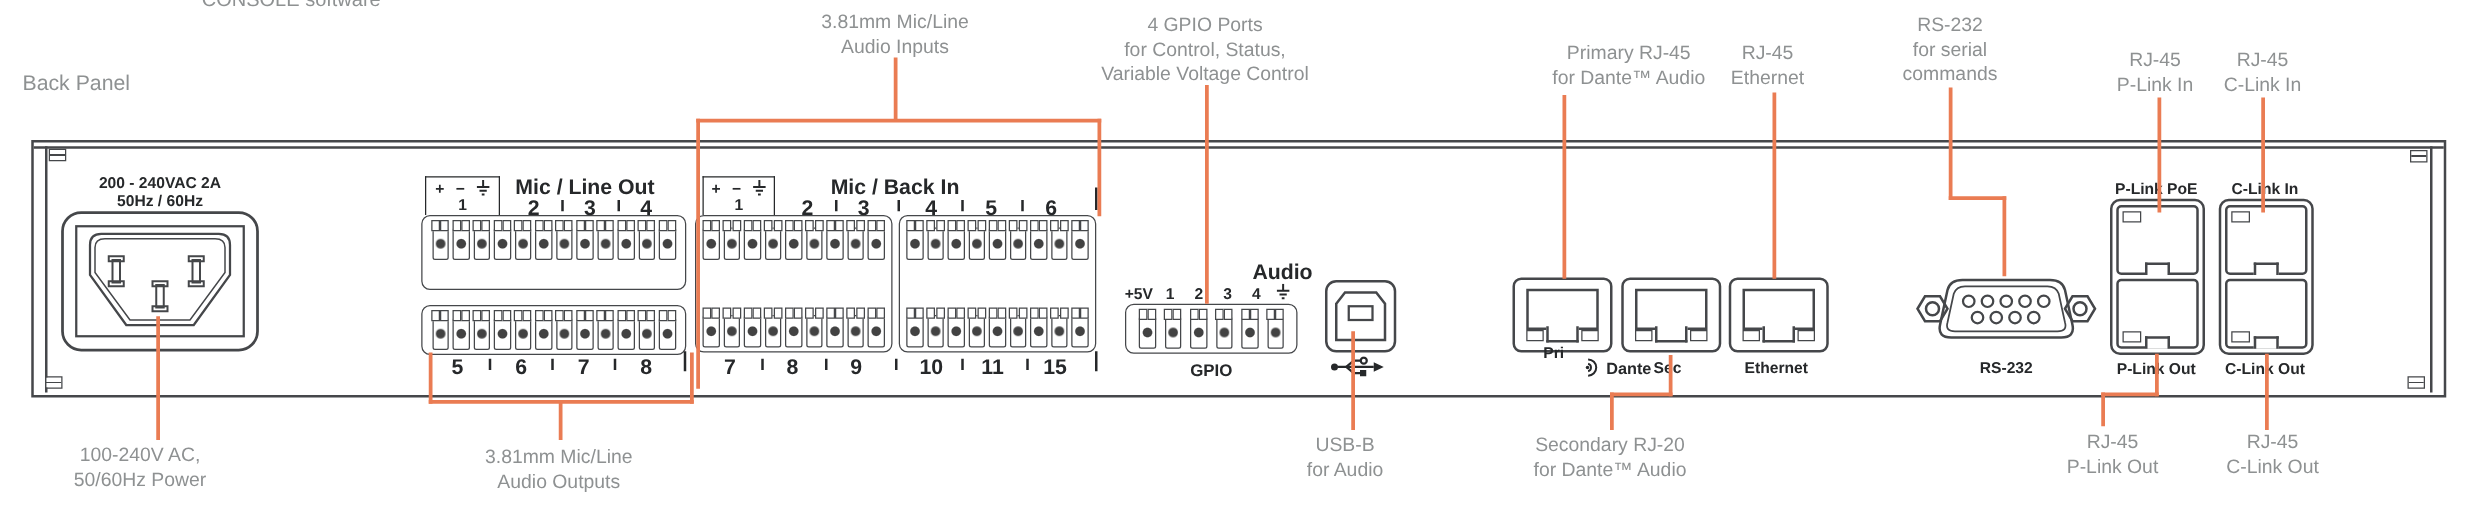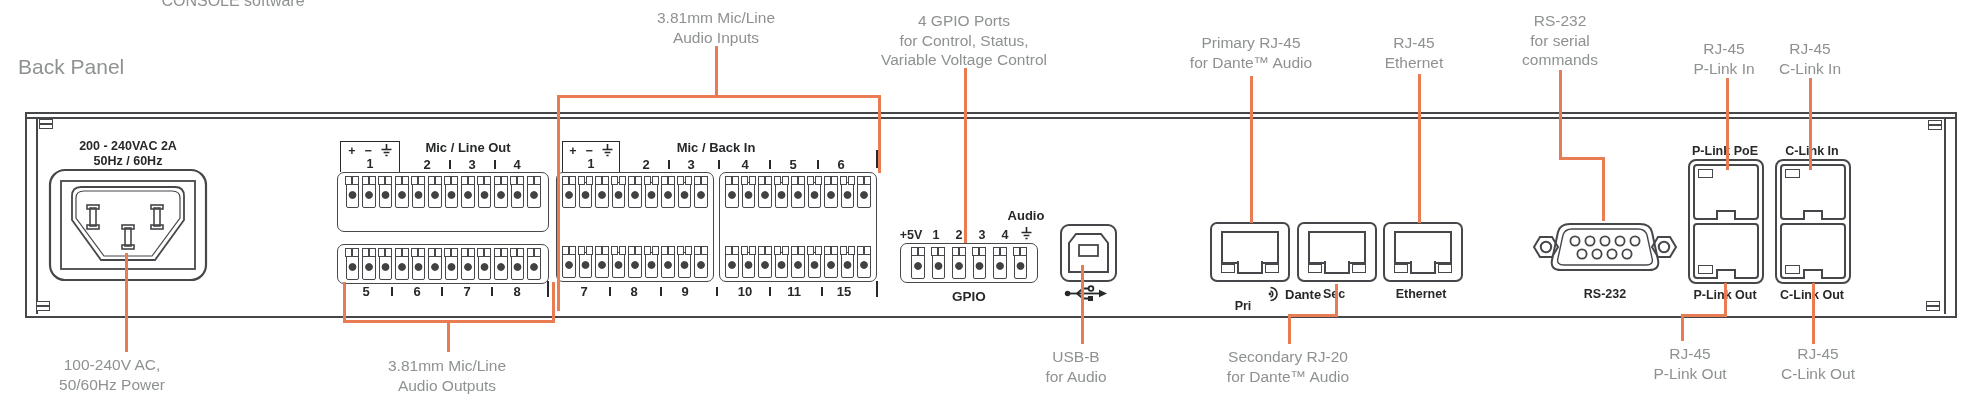--- a/index.html
+++ b/index.html
@@ -16,21 +16,21 @@
   .oh{ position:absolute; height:3px; background:var(--accent); z-index:5; }
 
   .panel{ position:absolute; left:25px; top:112px; width:1932px; height:206px;
           border:2px solid var(--ink); background:#fff; }
   .edge-t{ position:absolute; left:0; right:0; top:3px; height:2px; background:var(--ink); }
   .edge-l{ position:absolute; top:3px; bottom:2px; left:9px; width:2px; background:var(--ink); }
   .edge-r{ position:absolute; top:3px; bottom:2px; right:9px; width:2px; background:var(--ink); }
   .mtab{ position:absolute; width:14px; height:10px; border:1.6px solid var(--ink);
          background:linear-gradient(#fff 42%,var(--ink) 42%,var(--ink) 58%,#fff 58%); }
 
-  .bl{ position:absolute; transform:translateX(-50%); font-weight:bold; font-size:13px;
+  .bl{ position:absolute; transform:translateX(-50%); font-weight:bold; font-size:17px;
        color:var(--ink2); white-space:nowrap; z-index:2; }
   .bl.sm{ font-size:12.5px; }
   .tk{ position:absolute; width:2px; height:9px; background:var(--ink2); }
   .sd{ position:absolute; width:2.2px; background:var(--ink2); }
 
   .tblock{ position:absolute; border:1.8px solid var(--ink); border-radius:7px; background:#fff; }
   .trow{ display:flex; gap:3px; justify-content:center; padding-top:9px; }
   .tall{ display:flex; flex-direction:column; justify-content:space-between; padding-bottom:3px; }
   .term{ width:13.5px; height:26px; border:1.4px solid var(--ink); border-radius:2px;
          position:relative; background-color:#fff;
@@ -70,34 +70,34 @@
 
   svg{ display:block; }
   .abs{ position:absolute; }
 </style>
 </head>
 <body>
 
 <div class="glabel" style="left:233px; top:-9px; font-size:16px;">
   <div>CONSOLE software</div>
 </div>
-<div class="glabel left" style="left:18px; top:57px; font-size:21px;">
+<div class="glabel left" style="left:18px; top:57px; font-size:17px;">
   <div>Back Panel</div>
 </div>
 
 <div class="glabel" style="left:716px; top:8px;">
   <div>3.81mm Mic/Line</div>
   <div>Audio Inputs</div>
 </div>
 <div class="glabel" style="left:964px; top:11px;">
   <div>4 GPIO Ports</div>
   <div>for Control, Status,</div>
   <div>Variable Voltage Control</div>
 </div>
-<div class="glabel" style="left:1251px; top:33px;text-align:center;">
+<div class="glabel" style="left:1303px; top:33px;text-align:center;">
   <div>Primary RJ-45</div>
   <div>for Dante™ Audio</div>
 </div>
 <div class="glabel" style="left:1414px; top:33px;">
   <div>RJ-45</div>
   <div>Ethernet</div>
 </div>
 <div class="glabel" style="left:1560px; top:11px;">
   <div>RS-232</div>
   <div>for serial</div>
@@ -384,21 +384,21 @@
   <div class="tab"></div>
   <div class="pin l"></div>
   <div class="pin r"></div>
 </div>
 <div class="rj45" style="left:1383px; top:222px;">
   <div class="port"></div>
   <div class="tab"></div>
   <div class="pin l"></div>
   <div class="pin r"></div>
 </div>
-<span class="bl sm" style="left:1243px; top:299px;">Pri</span>
+<span class="bl sm" style="left:1243px; top:275px;">Pri</span>
 <div class="dante-group">
   <svg width="16" height="16" viewBox="0 0 16 16" fill="none" stroke="#26282a">
     <path d="M4.5,1.5 A6.5,6.5 0 0 1 4.5,14.5" stroke-width="1.6"></path>
     <path d="M4.5,5 A3.1,3.1 0 0 1 4.5,11" stroke-width="1.5"></path>
     <circle cx="4" cy="8" r="1.4" fill="#26282a" stroke="none"></circle>
   </svg>
   <b>Dante</b>
 </div>
 <span class="bl sm" style="left:1334px; top:287px;">Sec</span>
 <span class="bl sm" style="left:1421px; top:287px;">Ethernet</span>

